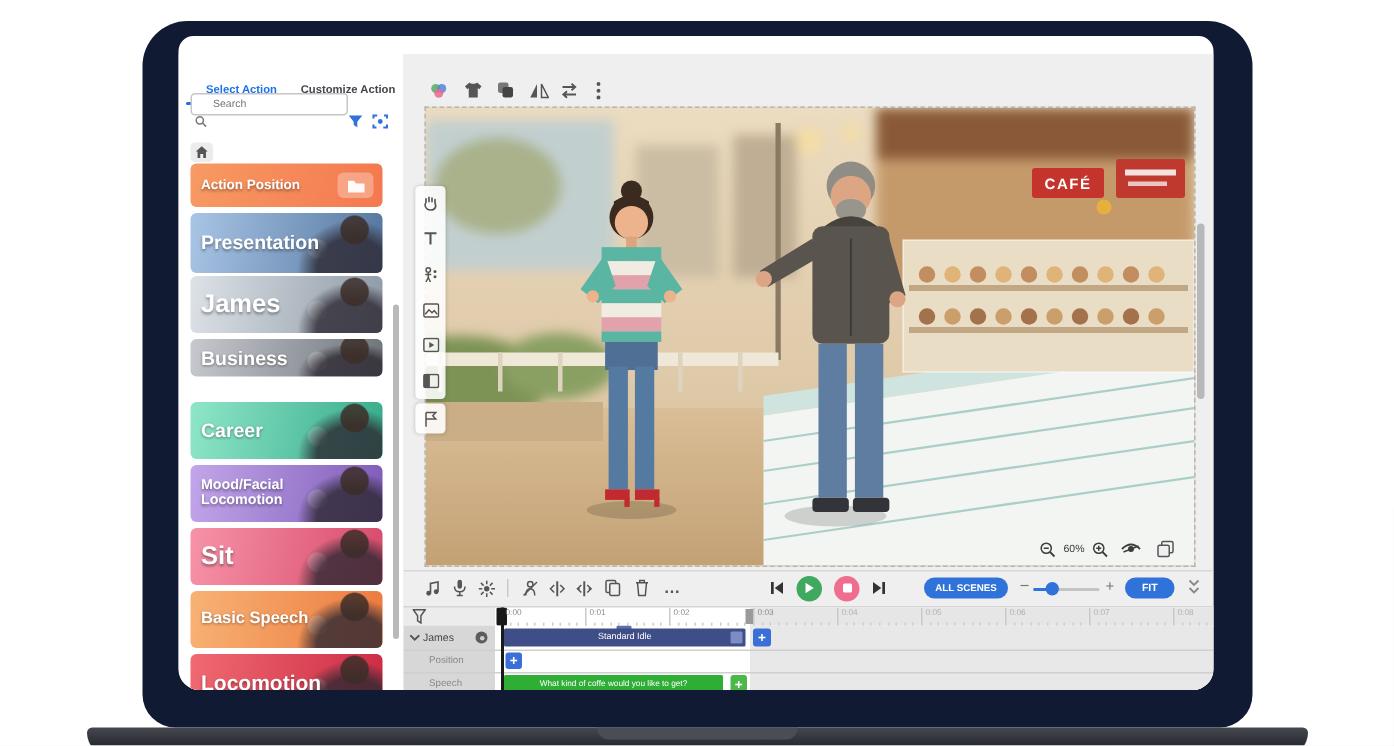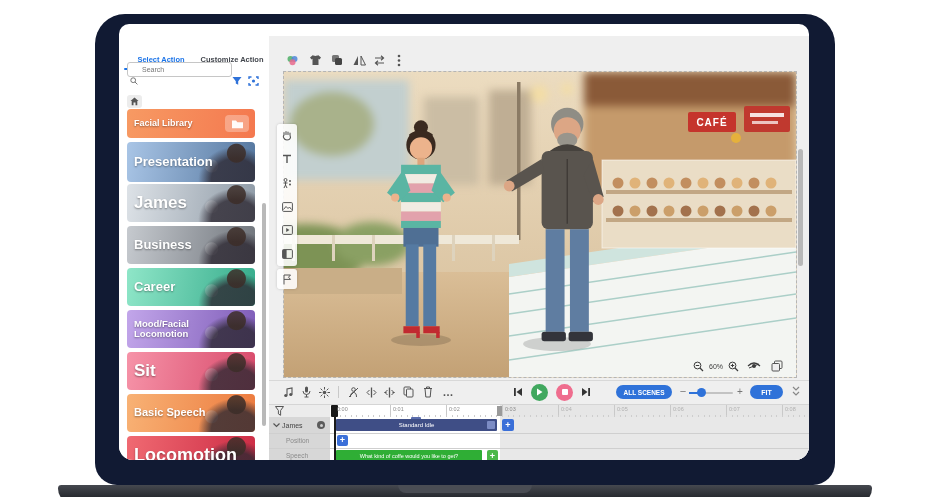--- a/index.html
+++ b/index.html
@@ -96,36 +96,36 @@
           </svg>
       </span>
       <div class="abs homebtn">
         <svg class="svgic" width="9" height="9" viewBox="0 0 9 9">
             <path d="M4.5 0.5 L8.5 4 H7.3 V8.3 H5.5 V5.6 H3.5 V8.3 H1.7 V4 H0.5 z" fill="#555"></path>
           </svg>
       </div>
 
       <div class="abs" style="left:0;top:0;width:150px;height:436px;">
           <div class="cat" style="top: 61px; height: 29px; background: linear-gradient(100deg, rgb(247, 154, 99), rgb(244, 120, 79));">
-            <span class="cat-label" style="font-size: 9px;">Facial Library</span>
+            <span class="cat-label" style="font-size: 9px;">Action Position</span>
             <div class="folder">
               <svg width="13" height="10" viewBox="0 0 13 10">
                 <path d="M1 1.5 h4 l1.4 1.8 H12 v6 H1z" fill="#fff" opacity=".95"></path>
               </svg>
             </div>
           </div>
           <div class="cat" style="top: 94px; height: 40px; background: linear-gradient(100deg, rgb(169, 197, 230), rgb(84, 118, 158));">
             <div class="fig"></div>
             <span class="cat-label" style="font-size: 13px;">Presentation</span>
           </div>
           <div class="cat" style="top: 136px; height: 38px; background: linear-gradient(100deg, rgb(221, 226, 231), rgb(142, 154, 166));">
             <div class="fig"></div>
             <span class="cat-label" style="font-size: 17px;">James</span>
           </div>
-          <div class="cat" style="top: 178px; height: 38px; background: linear-gradient(100deg, rgb(198, 202, 207), rgb(111, 116, 123));">
+          <div class="cat" style="top: 178px; height: 25px; background: linear-gradient(100deg, rgb(198, 202, 207), rgb(111, 116, 123));">
             <div class="fig"></div>
             <span class="cat-label" style="font-size: 13px;">Business</span>
           </div>
           <div class="cat" style="top: 220px; height: 38px; background: linear-gradient(100deg, rgb(143, 230, 200), rgb(53, 171, 139));">
             <div class="fig"></div>
             <span class="cat-label" style="font-size: 13px;">Career</span>
           </div>
           <div class="cat" style="top: 262px; height: 38px; background: linear-gradient(100deg, rgb(194, 166, 234), rgb(126, 92, 184));">
             <div class="fig"></div>
             <span class="cat-label" style="font-size: 9.5px;">Mood/Facial Locomotion</span>
@@ -133,21 +133,21 @@
           <div class="cat" style="top: 304px; height: 38px; background: linear-gradient(100deg, rgb(246, 147, 168), rgb(216, 74, 107));">
             <div class="fig"></div>
             <span class="cat-label" style="font-size: 17px;">Sit</span>
           </div>
           <div class="cat" style="top: 346px; height: 38px; background: linear-gradient(100deg, rgb(248, 178, 117), rgb(236, 122, 62));">
             <div class="fig"></div>
             <span class="cat-label" style="font-size: 11px;">Basic Speech</span>
           </div>
           <div class="cat" style="top: 388px; height: 38px; background: linear-gradient(100deg, rgb(240, 106, 114), rgb(204, 43, 68));">
             <div class="fig"></div>
-            <span class="cat-label" style="font-size: 18px; text-align: right;">Locomotion</span>
+            <span class="cat-label" style="font-size: 14px; text-align: right;">Locomotion</span>
           </div>
         </div>
       <div class="abs sb-scroll"></div>
     </div>
 
     <div class="abs panel">
 
       <span class="abs tbicon" style="left:16px;">
         <svg class="svgic" width="13" height="13" viewBox="0 0 13 13">
             <circle cx="4.5" cy="5" r="3" fill="#57b36e" opacity=".9"></circle>

